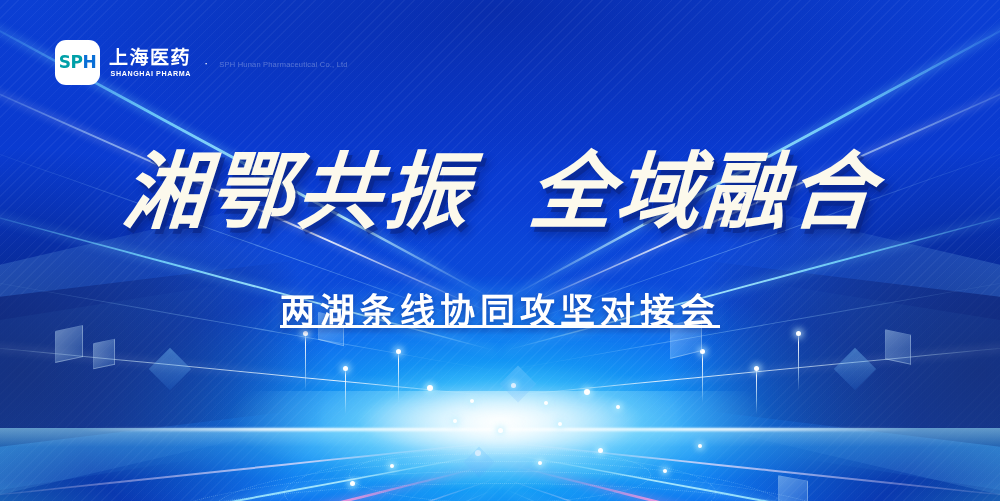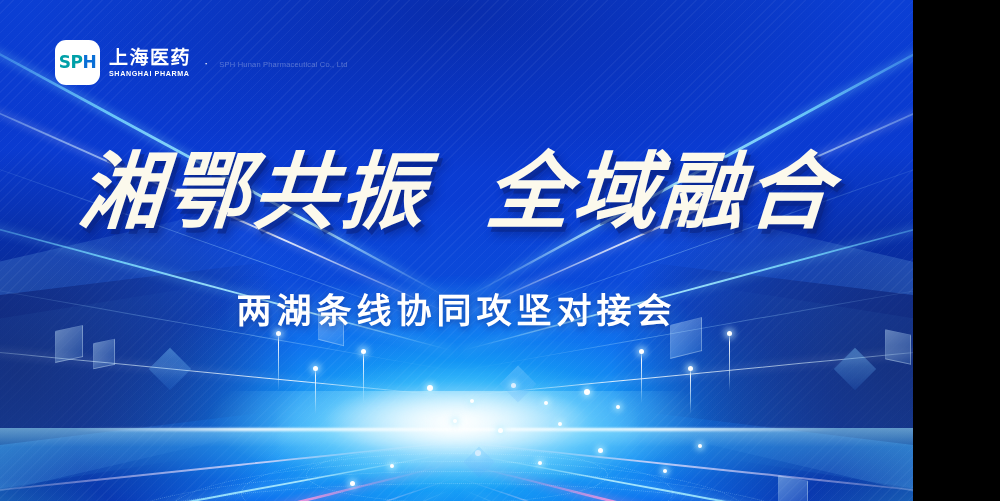--- a/index.html
+++ b/index.html
@@ -7,21 +7,21 @@
     margin: 0;
     padding: 0;
     background: #000;
   }
   body {
     font-family: "Liberation Sans", "DejaVu Sans", sans-serif;
   }
 
   .banner {
     position: relative;
-    width: 913px;
+    width: 1000px;
     height: 501px;
     overflow: hidden;
     background: #0a3fd0;
     isolation: isolate;
   }
 
   
 
   
   .bg-base {
@@ -265,20 +265,21 @@
   }
   .logo-mark-text .s,
   .logo-mark-text .p { color: #00a0a8; }
   .logo-mark-text .h { color: #0a6fd6; }
 
   .logo-cn-block {
     display: flex;
     flex-direction: column;
     justify-content: center;
     line-height: 1;
+    text-align: center;
   }
   .logo-cn {
     color: #ffffff;
     font-size: 19px;
     font-weight: 700;
     letter-spacing: 1.5px;
   }
   .logo-en {
     color: #ffffff;
     font-size: 7px;
@@ -353,20 +354,21 @@
     display: inline-block;
     font-family: "Liberation Sans", "DejaVu Sans", sans-serif;
     font-weight: 700;
     font-size: 35px;
     line-height: 1;
     color: #ffffff;
     letter-spacing: 5px;
     text-shadow:
       0 2px 6px rgba(8,30,120,0.55),
       0 0 18px rgba(120,200,255,0.35);
+    text-decoration: underline;
   }
 </style>
 </head>
 <body>
 
 <div class="banner">
 
   <div class="bg-base"></div>
   <div class="bg-vignette"></div>
   <div class="bg-stripes"></div>

